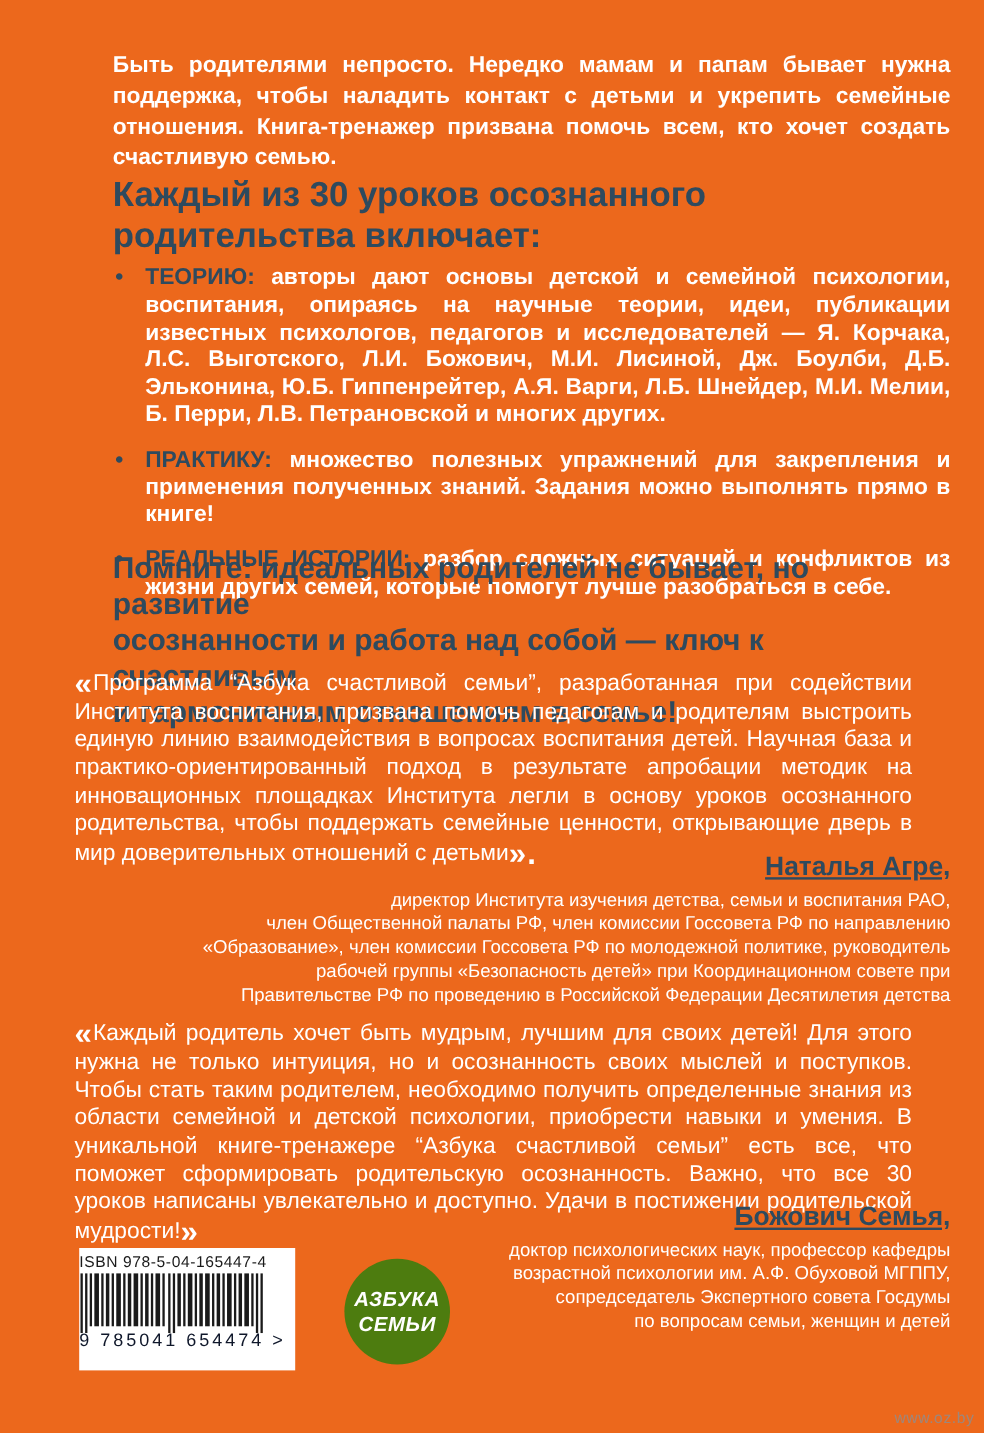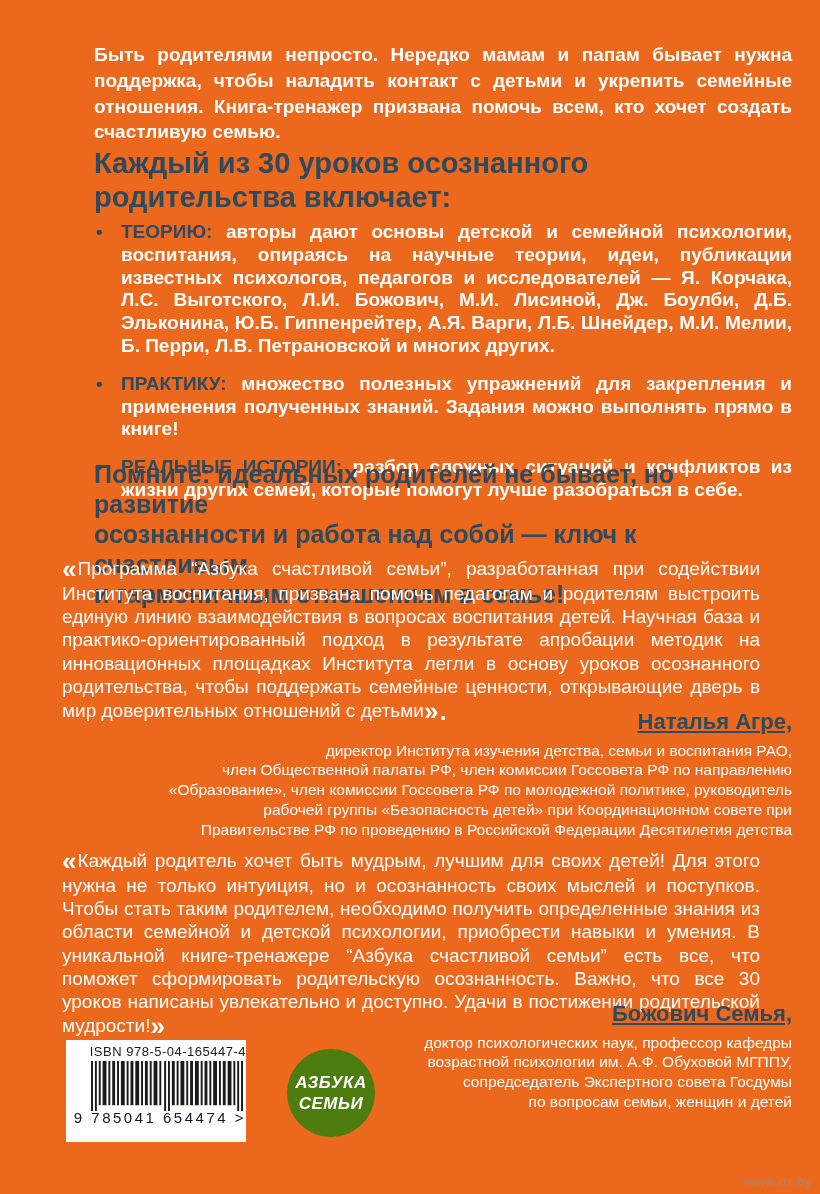--- a/index.html
+++ b/index.html
@@ -56,21 +56,21 @@
   .attrib-name{
     font-size:22px;font-weight:700;line-height:1.25;text-decoration:underline;
   }
   .attrib-details{
     margin-top:5px;
     font-size:15.5px;line-height:1.28;font-weight:400;
   }
   .barcode-box{
     left:66px;top:1040px;width:180px;height:102px;
     background:#FFFFFF;
-    display:flex;flex-direction:column;align-items:flex-end;justify-content:flex-start;
+    display:flex;flex-direction:column;align-items:flex-start;justify-content:flex-start;
     padding-top:4px;box-sizing:border-box;
   }
   .isbn{
     color:#1A1A1A;font-size:13px;letter-spacing:0.5px;white-space:nowrap;
   }
   .bars{margin-top:2px;}
   .bdigits{
     color:#0f172a;font-size:15px;letter-spacing:2.5px;white-space:nowrap;
     margin-top:-2px;
   }

